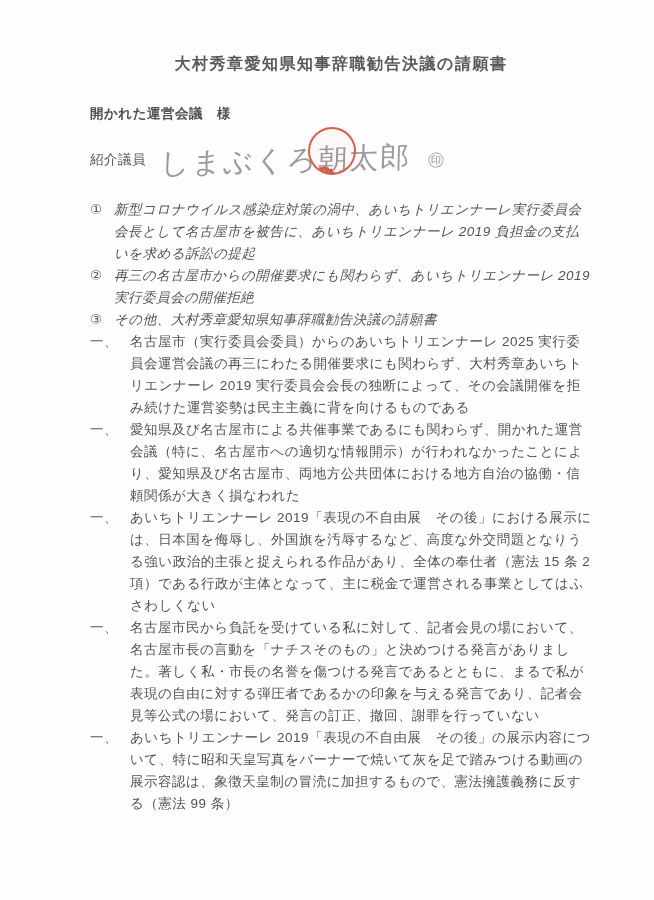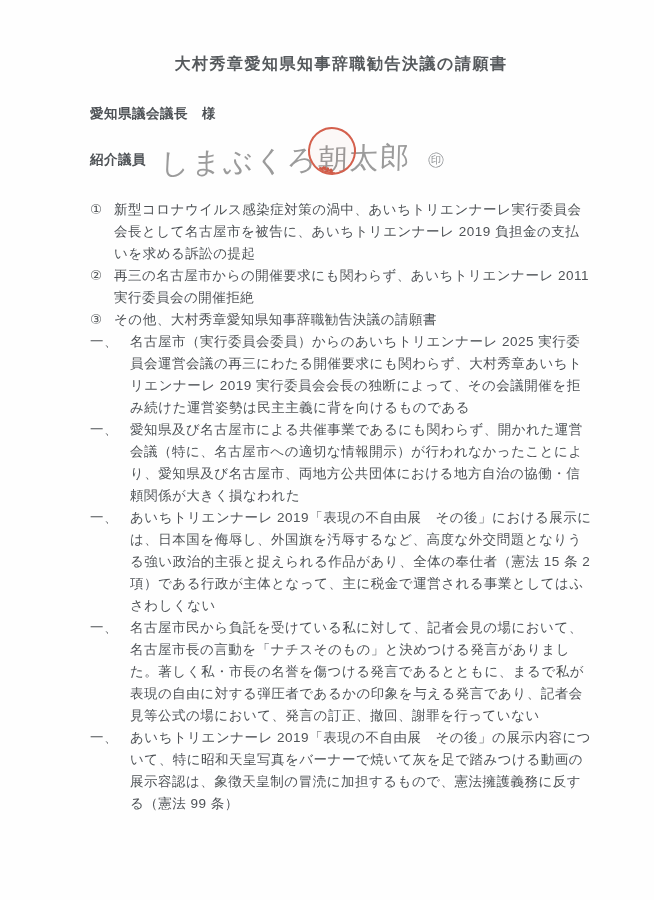--- a/index.html
+++ b/index.html
@@ -31,21 +31,21 @@
     font-weight:600;
     margin-bottom:4px;
   }
   .introducer-row {
     position:relative;
     height:62px;
     display:flex;
     align-items:center;
     margin-bottom:8px;
   }
-  .introducer-label { font-weight:700; }
+  .introducer-label { font-weight:400; }
   .handwriting {
     font-size:29px;
     color:#9b9b9b;
     margin-left:14px;
     letter-spacing:2px;
     transform:rotate(-1.5deg) skewX(-3deg);
     white-space:nowrap;
     font-weight:400;
   }
   .seal-mark {
@@ -80,51 +80,51 @@
     font-weight:600;
     letter-spacing:4px;
     margin-top:10px;
     margin-bottom:2px;
   }
   .item-row { display:flex; }
   .item-num {
     flex:0 0 24px;
     color:#55595c;
   }
-  .item-text { flex:1; }
+  .item-text { flex:1;font-style:italic; }
   .reason-row { display:flex; }
   .reason-num { flex:0 0 40px; }
   .reason-text { flex:1; }
 </style>
 </head>
 <body>
 
 <div class="page">
 
   <div class="doc-title">大村秀章愛知県知事辞職勧告決議の請願書</div>
 
-  <div class="addressee">愛知県議会議長　様</div>
+  <div class="addressee">開かれた運営会議　様</div>
 
   <div class="introducer-row">
     <span class="introducer-label">紹介議員</span>
     <span class="handwriting">しまぶくろ朝太郎</span>
     <span class="seal-mark">㊞</span>
     <span class="round-seal introducer-seal">
       <span class="seal-vtext">島袋</span>
     </span>
   </div>
 
 
   <div class="item-row">
     <span class="item-num">①</span>
     <span class="item-text">新型コロナウイルス感染症対策の渦中、あいちトリエンナーレ実行委員会会長として名古屋市を被告に、あいちトリエンナーレ 2019 負担金の支払いを求める訴訟の提起</span>
   </div>
   <div class="item-row">
     <span class="item-num">②</span>
-    <span class="item-text">再三の名古屋市からの開催要求にも関わらず、あいちトリエンナーレ 2011 実行委員会の開催拒絶</span>
+    <span class="item-text">再三の名古屋市からの開催要求にも関わらず、あいちトリエンナーレ 2019 実行委員会の開催拒絶</span>
   </div>
   <div class="item-row">
     <span class="item-num">③</span>
     <span class="item-text">その他、大村秀章愛知県知事辞職勧告決議の請願書</span>
   </div>
 
 
   <div class="reason-row">
     <span class="reason-num">一、</span>
     <span class="reason-text">名古屋市（実行委員会委員）からのあいちトリエンナーレ 2025 実行委員会運営会議の再三にわたる開催要求にも関わらず、大村秀章あいちトリエンナーレ 2019 実行委員会会長の独断によって、その会議開催を拒み続けた運営姿勢は民主主義に背を向けるものである</span>

